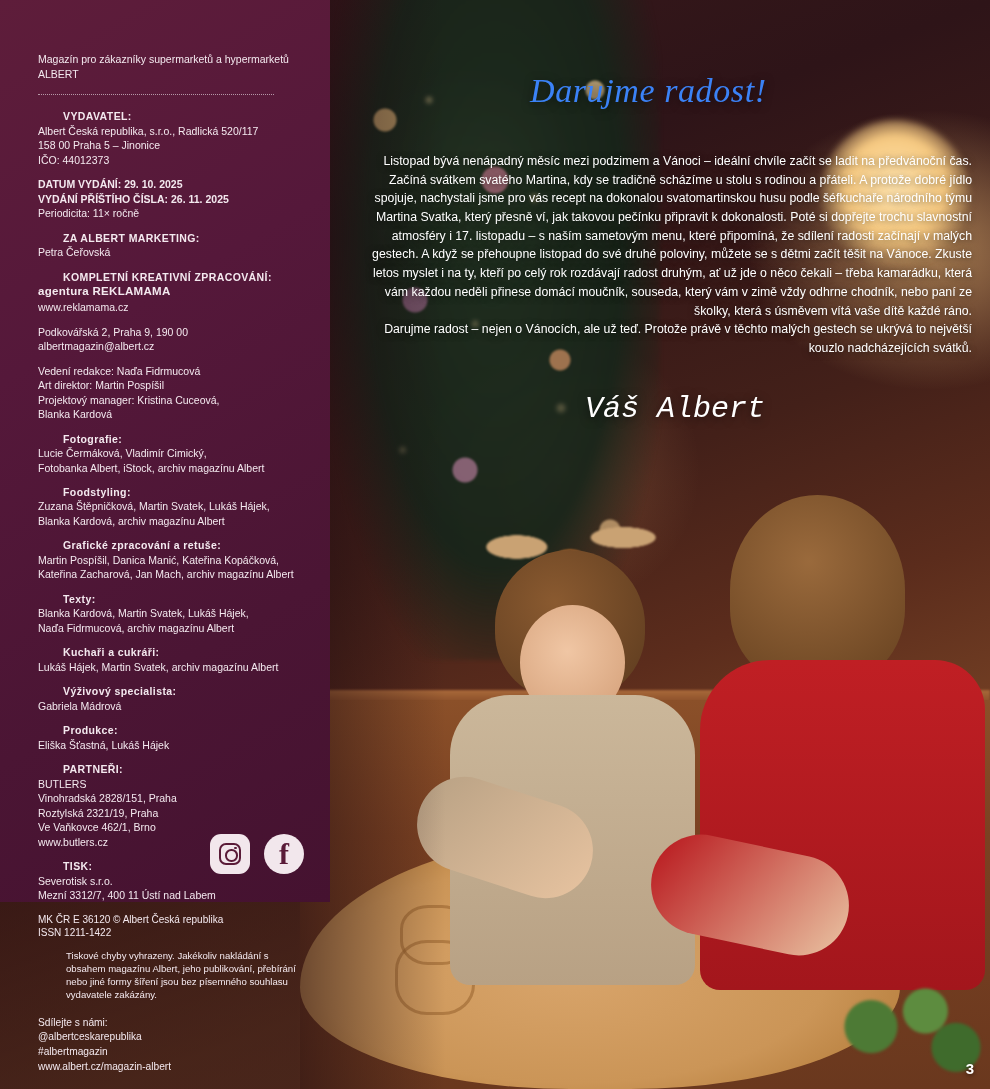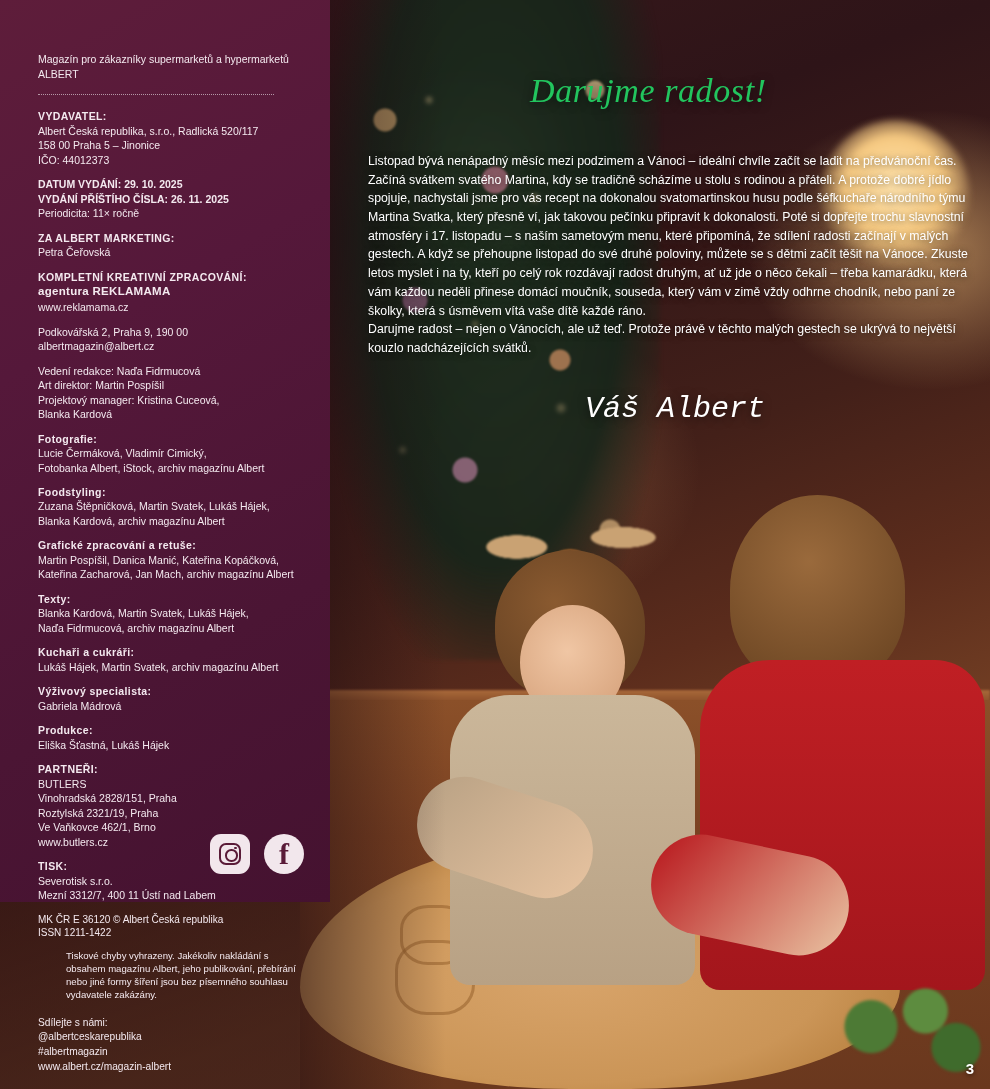--- a/index.html
+++ b/index.html
@@ -162,20 +162,21 @@
   .dots {
     border-top: 1.6px dotted rgba(255,255,255,0.55);
     margin: 10px 0 14px 0;
     width: 236px;
   }
   .blk { margin-bottom: 10px; }
   .blk .hd {
     font-weight: bold;
     letter-spacing: 0.4px;
     font-size: 10.5px;
+    margin-left: 25px;
   }
   .ln { font-size: 10.5px; }
   .ln.small { font-size: 10px; }
   .inline-b { font-weight: bold; }
   .sidebar a, .url { color: #f4e9ef; text-decoration: none; }
   .agency { font-weight: bold; font-size: 11.5px; letter-spacing: 0.3px; }
   .legal { font-size: 9.6px; line-height: 1.34; margin-top: 6px; margin-left: 28px; }
   .share { margin-top: 14px; font-size: 10.2px; line-height: 1.45; }
   .socials {
     position: absolute; right: 26px; bottom: 28px;
@@ -200,30 +201,30 @@
     content: ""; position: absolute; right: 2.2px; top: 1.8px;
     width: 2.6px; height: 2.6px; background: #5a1b38; border-radius: 50%;
   }
 
   
   .headline {
     position: absolute; left: 530px; top: 72px;
     font-family: "Liberation Serif", serif;
     font-style: italic;
     font-size: 34px;
-    color: #22c55e;
+    color: #3b82f6;
     letter-spacing: 0.6px;
     text-shadow: 0 2px 10px rgba(0,0,0,0.55);
   }
   .body-copy {
     position: absolute; left: 368px; top: 152px; width: 604px;
     color: #fff;
     font-size: 12.3px;
     line-height: 1.52;
-    text-align: left;
+    text-align: right;
     text-shadow: 0 1px 7px rgba(0,0,0,0.6);
   }
   .body-copy p { margin-bottom: 0; }
   .signature {
     position: absolute; left: 585px; top: 392px;
     font-family: Liberation Mono, monospace;
     font-style: italic;
     font-size: 30px;
     color: #fff;
     text-shadow: 0 2px 10px rgba(0,0,0,0.55);

